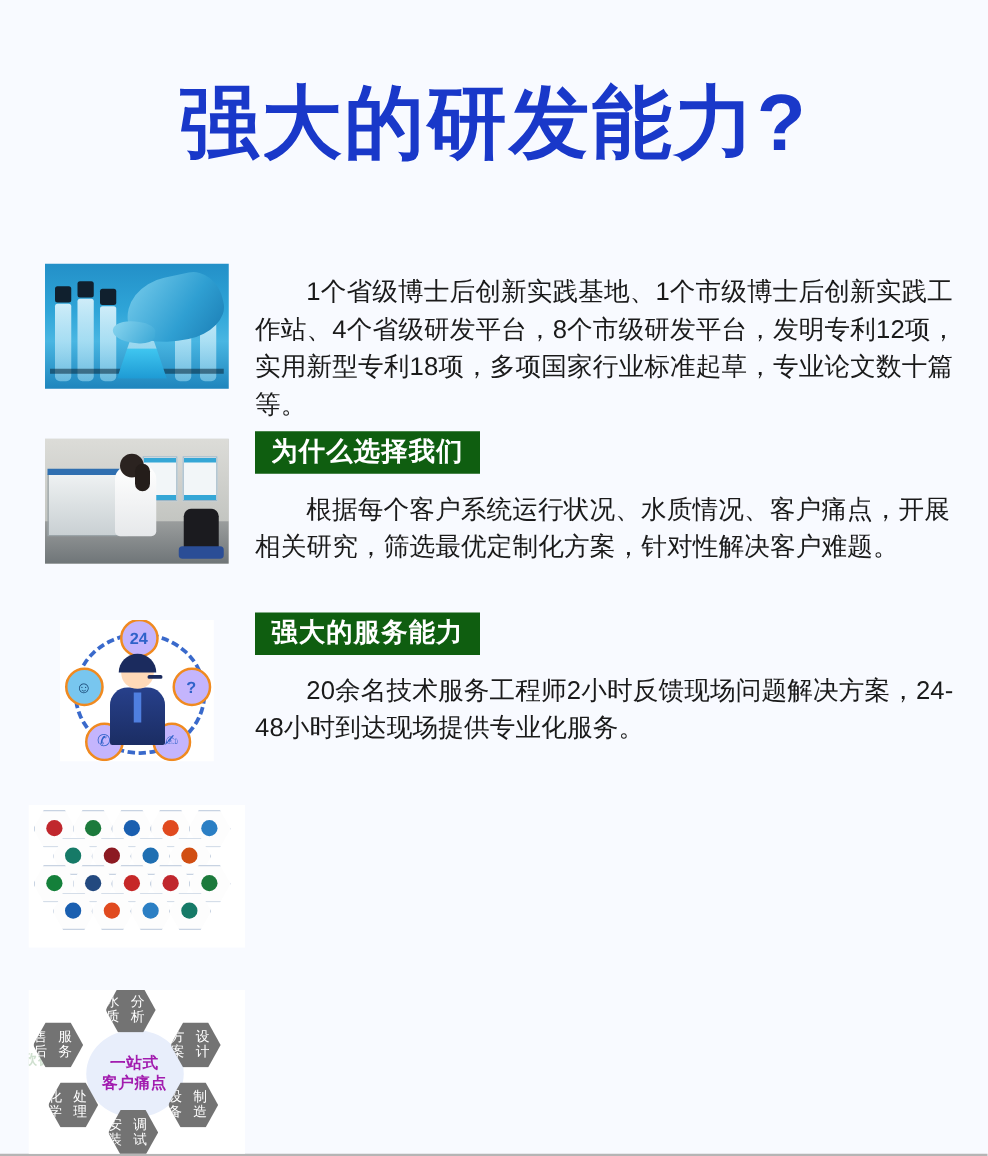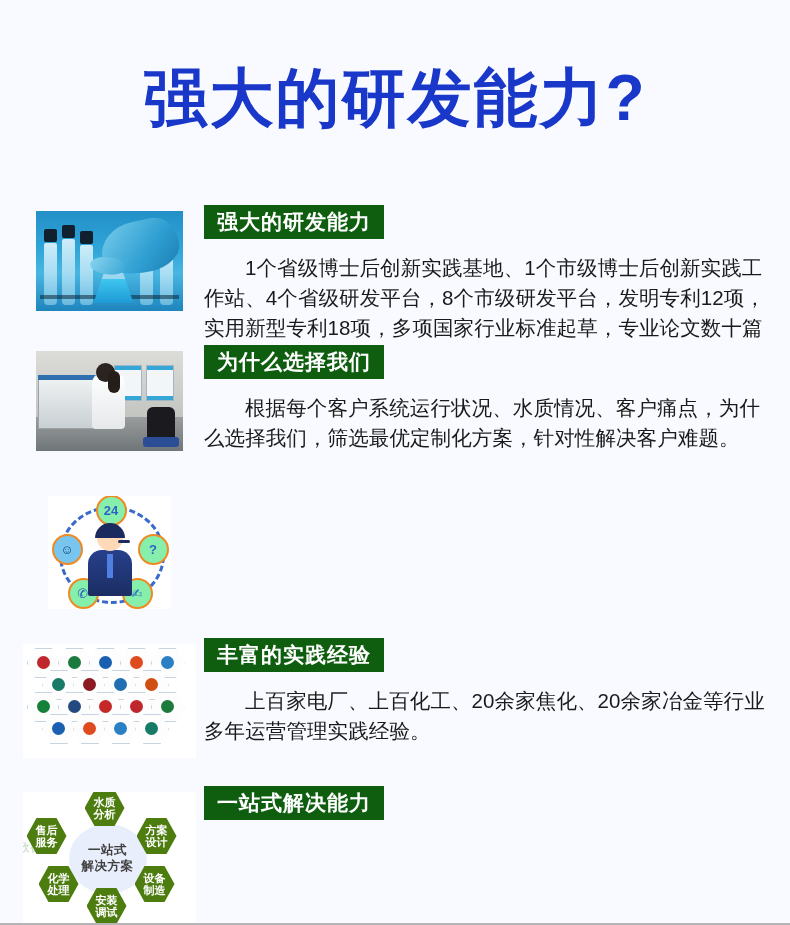--- a/index.html
+++ b/index.html
@@ -149,21 +149,21 @@
   .thumb-tech .chair:after{ content:""; position:absolute; left:-4px; bottom:-4px; width:36px; height:10px; background:#2a4d96; border-radius:3px; }
 
   
   .thumb-cs { width: 123px; height: 113px; background: #ffffff; }
   .thumb-cs .ring {
     position:absolute; left:11px; top:10px; width:100px; height:92px;
     border: 3px dashed #2f62c9; border-radius: 50%; opacity:.95;
   }
   .thumb-cs .bubble {
     position:absolute; width: 27px; height:27px; border-radius:50%;
-    background:#86efac; border: 2.5px solid #f08a20;
+    background:#c4b5fd; border: 2.5px solid #f08a20;
     display:flex; align-items:center; justify-content:center;
     font-size: 13px; font-weight:bold; color:#2f62c9;
   }
   .thumb-cs .b-top   { left:48px;  top:-1px; }
   .thumb-cs .b-left  { left:4px;   top:38px; background:#78c6ef; border-color:#f08a20; color:#12406f;}
   .thumb-cs .b-right { right:2px;  top:38px; }
   .thumb-cs .b-bl    { left:20px;  bottom:0px; }
   .thumb-cs .b-br    { right:18px; bottom:0px; }
   .thumb-cs .agent { position:absolute; left:40px; top:30px; width:44px; height:70px; }
   .thumb-cs .a-head { position:absolute; left:9px; top:0; width:26px; height:25px; background:#ffd9b8; border-radius:50%; }
@@ -181,28 +181,28 @@
     background:#fdfdfd; border:0; box-shadow: inset 0 0 0 1px #c8d3e2;
   }
   .hexgrid .dot { position:absolute; width:13px; height:13px; border-radius:50%; left:10px; top:8px; }
 
   
   .thumb-wheel { width: 173px; height: 133px; background:#ffffff; }
   .wheel-center {
     position:absolute; left:46px; top:32px; width:78px; height:70px;
     background:#e8eefb; border-radius:50%;
     display:flex; flex-direction:column; align-items:center; justify-content:center;
-    color:#404040; font-size:12.5px; font-weight:bold; line-height:1.25; letter-spacing:0.5px;
+    color:#a21caf; font-size:12.5px; font-weight:bold; line-height:1.25; letter-spacing:0.5px;
   }
   .hexnode {
     position:absolute; width:40px; height:36px;
-    background:#4d7c0f;
+    background:#737373;
     clip-path: polygon(25% 0%, 75% 0%, 100% 50%, 75% 100%, 25% 100%, 0% 50%);
-    display:flex; flex-direction:column; align-items:center; justify-content:center;
-    color:#ffffff; font-size:11px; font-weight:bold; line-height:1.1;
+    display:flex; flex-direction:row; align-items:center; justify-content:center;
+    color:#ffffff; font-size:11px; font-weight:normal; line-height:1.1;
   }
   .hexnode.n1 { left:62px;  top:-2px; }   
   .hexnode.n2 { left:114px; top:26px; }   
   .hexnode.n3 { left:112px; top:74px; }   
   .hexnode.n4 { left:64px;  top:96px; }   
   .hexnode.n5 { left:16px;  top:74px; }   
   .hexnode.n6 { left:4px;  top:26px; }   
   .watermark {
     position:absolute; left:-4px; top:48px; font-size:11px; color:#cfe0cf;
     font-weight:bold; letter-spacing:1px;
@@ -227,21 +227,20 @@
         <span class="cap" style="left:104px;top:16px;"></span>
         <span class="tube" style="left:104px;height:64px;"></span>
         <span class="cap" style="left:124px;top:22px;"></span>
         <span class="tube" style="left:124px;height:58px;"></span>
         <span class="rack"></span>
         <span class="flask"></span>
         <span class="glove"></span>
       </div>
     </div>
     <div class="body-col">
-      <div class="badge">强大的研发能力</div>
       <p class="desc">1个省级博士后创新实践基地、1个市级博士后创新实践工作站、4个省级研发平台，8个市级研发平台，发明专利12项，实用新型专利18项，多项国家行业标准起草，专业论文数十篇等。</p>
     </div>
   </div>
 
   <div class="section-row s2">
     <div class="thumb-wrap">
       <div class="thumb thumb-tech">
         <span class="wall"></span>
         <span class="floor"></span>
         <span class="poster p1"></span>
@@ -249,21 +248,21 @@
         <span class="bench"></span>
         <span class="bench-bar"></span>
         <span class="coat"></span>
         <span class="head"></span>
         <span class="hair"></span>
         <span class="chair"></span>
       </div>
     </div>
     <div class="body-col">
       <div class="badge">为什么选择我们</div>
-      <p class="desc">根据每个客户系统运行状况、水质情况、客户痛点，为什么选择我们，筛选最优定制化方案，针对性解决客户难题。</p>
+      <p class="desc">根据每个客户系统运行状况、水质情况、客户痛点，开展相关研究，筛选最优定制化方案，针对性解决客户难题。</p>
     </div>
   </div>
 
   <div class="section-row s3">
     <div class="thumb-wrap">
       <div class="thumb thumb-cs">
         <span class="ring"></span>
         <span class="bubble b-top">24</span>
         <span class="bubble b-left">☺</span>
         <span class="bubble b-right">?</span>
@@ -271,20 +270,24 @@
         <span class="bubble b-br">✍</span>
         <span class="agent">
           <span class="a-body"></span>
           <span class="a-head"></span>
           <span class="a-hair"></span>
           <span class="a-mic"></span>
           <span class="a-tie"></span>
         </span>
       </div>
     </div>
+    <div class="body-col">
+      <div class="badge">强大的服务能力</div>
+      <p class="desc">20余名技术服务工程师2小时反馈现场问题解决方案，24-48小时到达现场提供专业化服务。</p>
+    </div>
   </div>
 
   <div class="section-row s4">
     <div class="thumb-wrap">
       <div class="thumb thumb-logos">
         <span class="hexgrid" id="hexgrid">
             <span class="hx" style="left: 0px; top: 0px;">
               <span class="dot" style="background: rgb(192, 39, 45);"></span>
             </span>
             <span class="hx" style="left: 31px; top: 0px;">
@@ -334,33 +337,29 @@
             </span>
             <span class="hx" style="left: 77.5px; top: 66px;">
               <span class="dot" style="background: rgb(43, 127, 196);"></span>
             </span>
             <span class="hx" style="left: 108.5px; top: 66px;">
               <span class="dot" style="background: rgb(22, 122, 103);"></span>
             </span>
           </span>
       </div>
     </div>
-    <div class="body-col">
-      <div class="badge">丰富的实践经验</div>
-      <p class="desc">上百家电厂、上百化工、20余家焦化、20余家冶金等行业多年运营管理实践经验。</p>
-    </div>
   </div>
 
   <div class="section-row s5">
     <div class="thumb-wrap">
       <div class="thumb thumb-wheel">
         <span class="watermark">欣德欣</span>
         <span class="wheel-center">
           <span>一站式</span>
-          <span>解决方案</span>
+          <span>客户痛点</span>
         </span>
         <span class="hexnode n1">
           <span>水质</span>
           <span>分析</span>
         </span>
         <span class="hexnode n2">
           <span>方案</span>
           <span>设计</span>
         </span>
         <span class="hexnode n3">
@@ -375,17 +374,16 @@
           <span>化学</span>
           <span>处理</span>
         </span>
         <span class="hexnode n6">
           <span>售后</span>
           <span>服务</span>
         </span>
       </div>
     </div>
     <div class="body-col">
-      <div class="badge">一站式解决能力</div>
     </div>
   </div>
 
 </div>
 
 </body></html>

